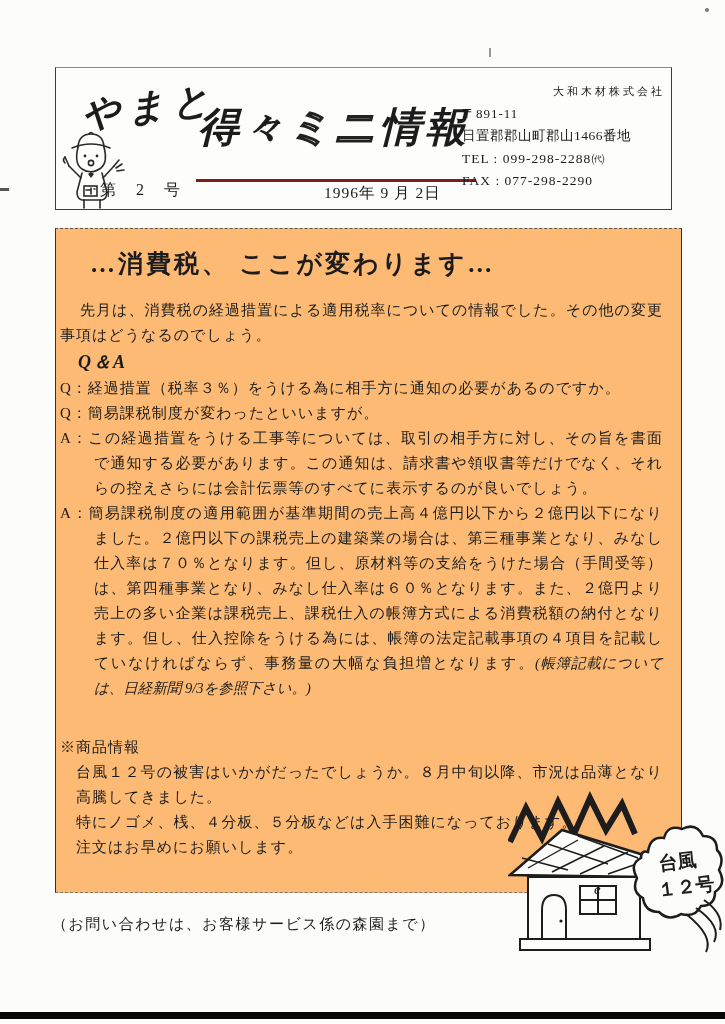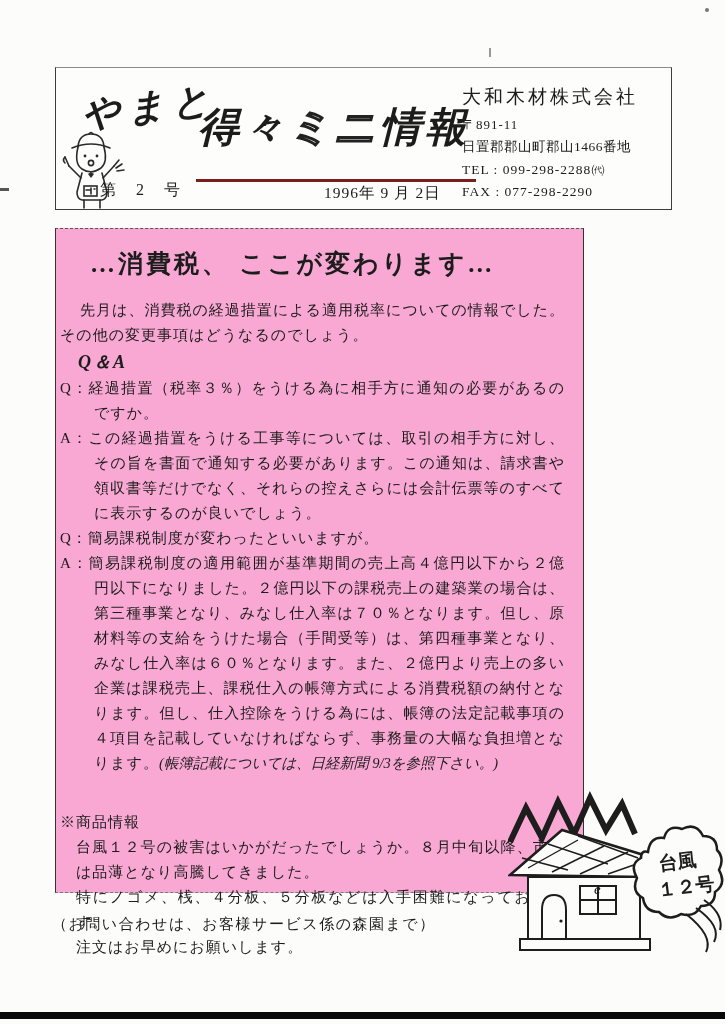--- a/index.html
+++ b/index.html
@@ -34,34 +34,34 @@
   }
   .big-title .outline {
     color:#ffffff; -webkit-text-stroke:1.7px #222;
     text-shadow:0 0 0.5px #222;
   }
   .issue-date {
     position:absolute; left:268px; top:115px;
     font-size:15.5px; letter-spacing:1px; white-space:nowrap;
   }
   .company { position:absolute; left:406px; top:16px; width:203px; }
-  .company .name { font-size:19px; letter-spacing:3px; white-space:nowrap; }
+  .company .name { font-size:11px; letter-spacing:3px; white-space:nowrap;text-align:right; }
   .company .postal { font-size:13px; letter-spacing:1px; margin-top:6px; }
   .company .addr { font-size:13.5px; letter-spacing:0.5px; margin-top:4px; white-space:nowrap; }
   .company .tel, .company .fax {
     font-size:13.5px; letter-spacing:1px; margin-top:5px; white-space:nowrap;
   }
   
   .main-box {
-    position:absolute; left:55px; top:228px; width:529px; height:665px;
+    position:absolute; left:55px; top:228px; width:627px; height:665px;
     border:1.5px solid #333;
     border-top:1px dashed #555;
     border-bottom:1px dashed #777;
     padding:14px 18px 0 4px;
-    background:#f9a8d4;
+    background:#fdba74;
   }
   .article-title {
     font-size:25px; font-weight:bold; letter-spacing:3px;
     margin:4px 0 18px 30px; white-space:nowrap;
   }
   .body-text {
     font-size:15px; line-height:25px; letter-spacing:1px;
     text-align:justify;
   }
   .intro { text-indent:20px; margin-bottom:2px; }
@@ -150,22 +150,22 @@
 
   <div class="main-box">
 
     <div class="article-title">…消費税、 ここが変わります…</div>
 
     <p class="body-text intro">先月は、消費税の経過措置による適用税率についての情報でした。その他の変更事項はどうなるのでしょう。</p>
 
     <div class="qa-heading">Q＆A</div>
 
     <p class="body-text qa"><span>Q：</span><span>経過措置（税率３％）をうける為に相手方に通知の必要があるのですか。</span></p>
+    <p class="body-text qa"><span>Q：</span><span>簡易課税制度が変わったといいますが。</span></p>
     <p class="body-text qa"><span>A：</span><span>この経過措置をうける工事等については、取引の相手方に対し、その旨を書面で通知する必要があります。この通知は、請求書や領収書等だけでなく、それらの控えさらには会計伝票等のすべてに表示するのが良いでしょう。</span></p>
-    <p class="body-text qa"><span>Q：</span><span>簡易課税制度が変わったといいますが。</span></p>
     <p class="body-text qa"><span>A：</span><span>簡易課税制度の適用範囲が基準期間の売上高４億円以下から２億円以下になりました。２億円以下の課税売上の建築業の場合は、第三種事業となり、みなし仕入率は７０％となります。但し、原材料等の支給をうけた場合（手間受等）は、第四種事業となり、みなし仕入率は６０％となります。また、２億円より売上の多い企業は課税売上、課税仕入の帳簿方式による消費税額の納付となります。但し、仕入控除をうける為には、帳簿の法定記載事項の４項目を記載していなければならず、事務量の大幅な負担増となります。</span><span class="handwritten">(帳簿記載については、日経新聞 9/3を参照下さい。)</span></p>
 
     <div class="product">
       <p class="body-text">※商品情報</p>
       <p class="body-text product-line">台風１２号の被害はいかがだったでしょうか。８月中旬以降、市況は品薄となり高騰してきました。</p>
       <p class="body-text product-line">特にノゴメ、桟、４分板、５分板などは入手困難になっております。</p>
       <p class="body-text product-line">注文はお早めにお願いします。</p>
     </div>
   </div>
 

